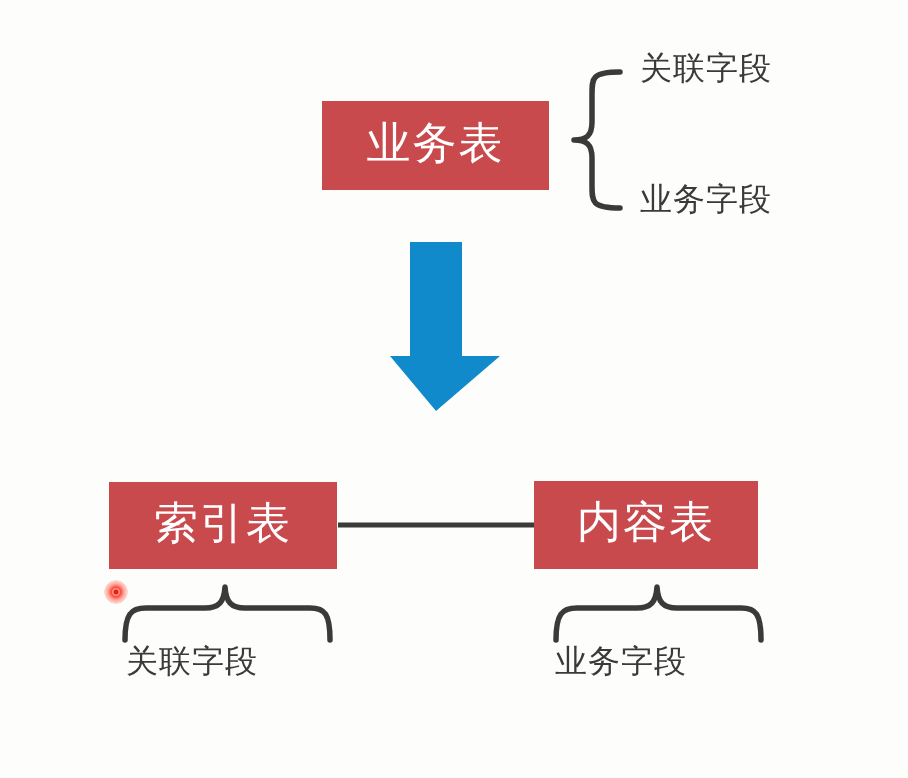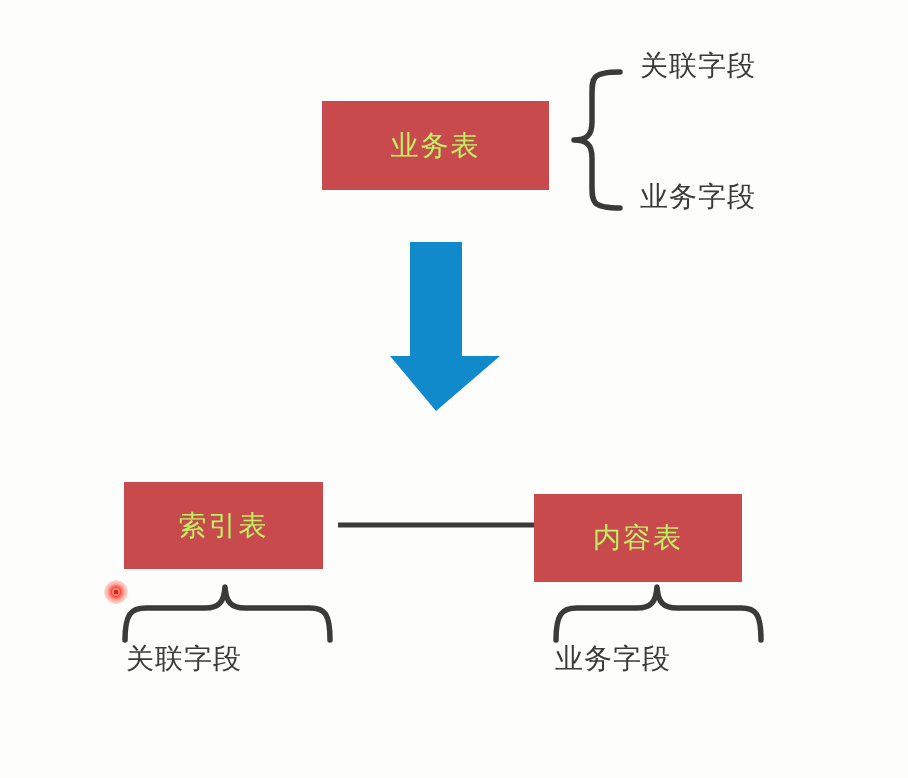--- a/index.html
+++ b/index.html
@@ -21,35 +21,36 @@
     background: #fdfdfb;
   }
 
   
   .box {
     position: absolute;
     background: #c94a4d;
     display: flex;
     align-items: center;
     justify-content: center;
-    color: #bef264;
-    font-size: 28px;
+    color: #ffffff;
+    font-size: 44px;
     letter-spacing: 2px;
     line-height: 1;
     box-sizing: border-box;
+    font-family: Liberation Mono, monospace;
   }
   #box-business { left: 322px; top: 101px;  width: 227px; height: 89px; }
-  #box-index    { left: 124px; top: 482px;  width: 199px; height: 87px; }
-  #box-content  { left: 534px; top: 481px;  width: 208px; height: 88px; margin-top: 13px; }
+  #box-index    { left: 109px; top: 482px;  width: 228px; height: 87px; }
+  #box-content  { left: 534px; top: 481px;  width: 224px; height: 88px; }
 
   
   .label {
     position: absolute;
     color: #3a3a38;
-    font-size: 28px;
+    font-size: 32px;
     line-height: 1;
     white-space: nowrap;
     letter-spacing: 1px;
   }
   #label-rel-field-top  { left: 640px; top: 52px; }
   #label-biz-field-top  { left: 640px; top: 183px; }
   #label-relation       { left: 385px; top: 468px; font-size: 38px; }
   #label-rel-field-bot  { left: 126px; top: 645px; }
   #label-biz-field-bot  { left: 555px; top: 645px; }
 

